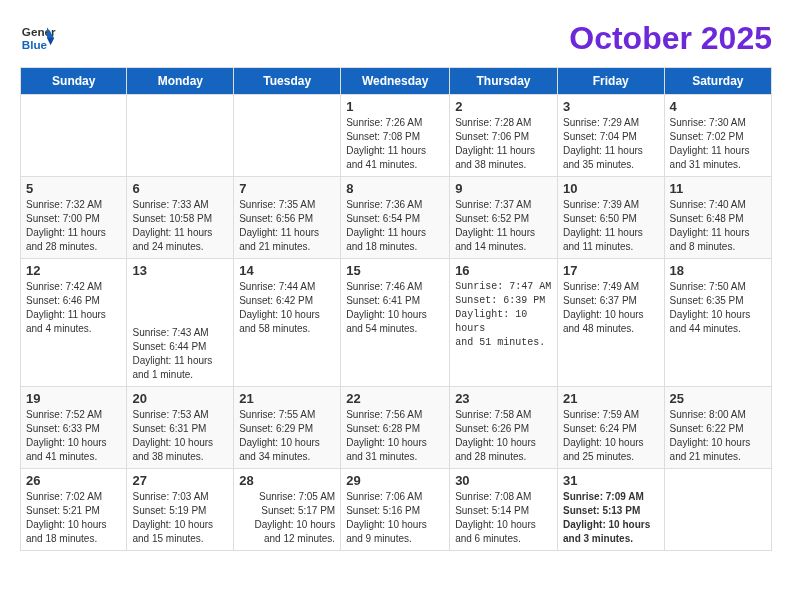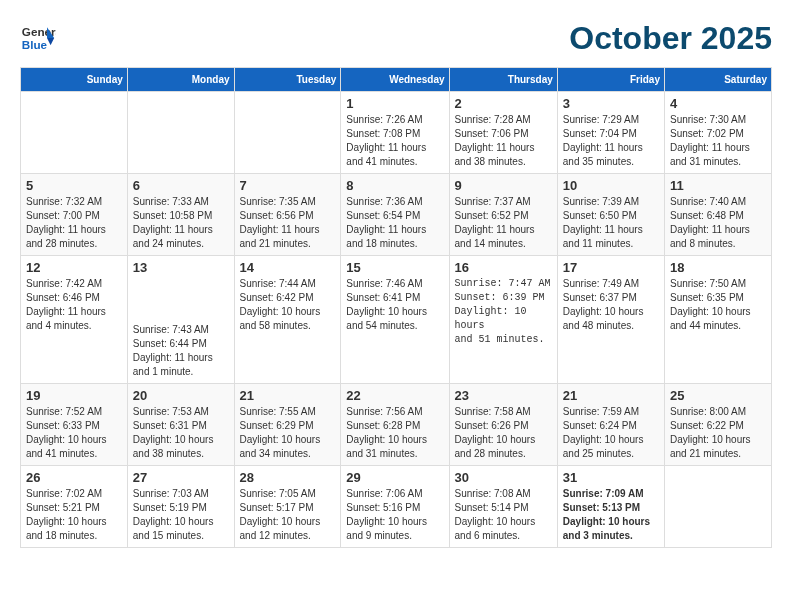--- a/index.html
+++ b/index.html
@@ -24,37 +24,37 @@
       width: 36px;
       height: 36px;
       margin-right: 4px;
     }
     .title-block {
       text-align: right;
     }
     .month-title {
       font-size: 32px;
       font-weight: bold;
-      color: #0c4a6e;
+      color: #6d28d9;
     }
     .location {
       font-size: 14px;
       color: #555;
     }
     .calendar {
       width: 100%;
       border-collapse: collapse;
       font-size: 11px;
     }
     .calendar th {
       background-color: #1565c0;
       color: #fff;
       padding: 6px 4px;
-      text-align: right;
-      font-size: 10px;
+      text-align: center;
+      font-size: 12px;
       font-weight: bold;
       border: 1px solid #ddd;
     }
     .calendar td {
       vertical-align: top;
       padding: 4px 5px;
       border: 1px solid #ddd;
       height: 80px;
       width: 113px;
       color: #333;
@@ -303,21 +303,21 @@
         </td>
         <td>
           <div class="day-number">27</div>
           <div class="day-info" style="white-space: pre-line;">Sunrise: 7:03 AM
 Sunset: 5:19 PM
 Daylight: 10 hours
 and 15 minutes.</div>
         </td>
         <td>
           <div class="day-number">28</div>
-          <div class="day-info" style="white-space: pre-line;">Sunrise: 7:05 AM
+          <div class="day-info" style="white-space: pre-line; text-align: right;">Sunrise: 7:05 AM
 Sunset: 5:17 PM
 Daylight: 10 hours
 and 12 minutes.</div>
         </td>
         <td>
           <div class="day-number">29</div>
           <div class="day-info" style="white-space: pre-line;">Sunrise: 7:06 AM
 Sunset: 5:16 PM
 Daylight: 10 hours
 and 9 minutes.</div>

